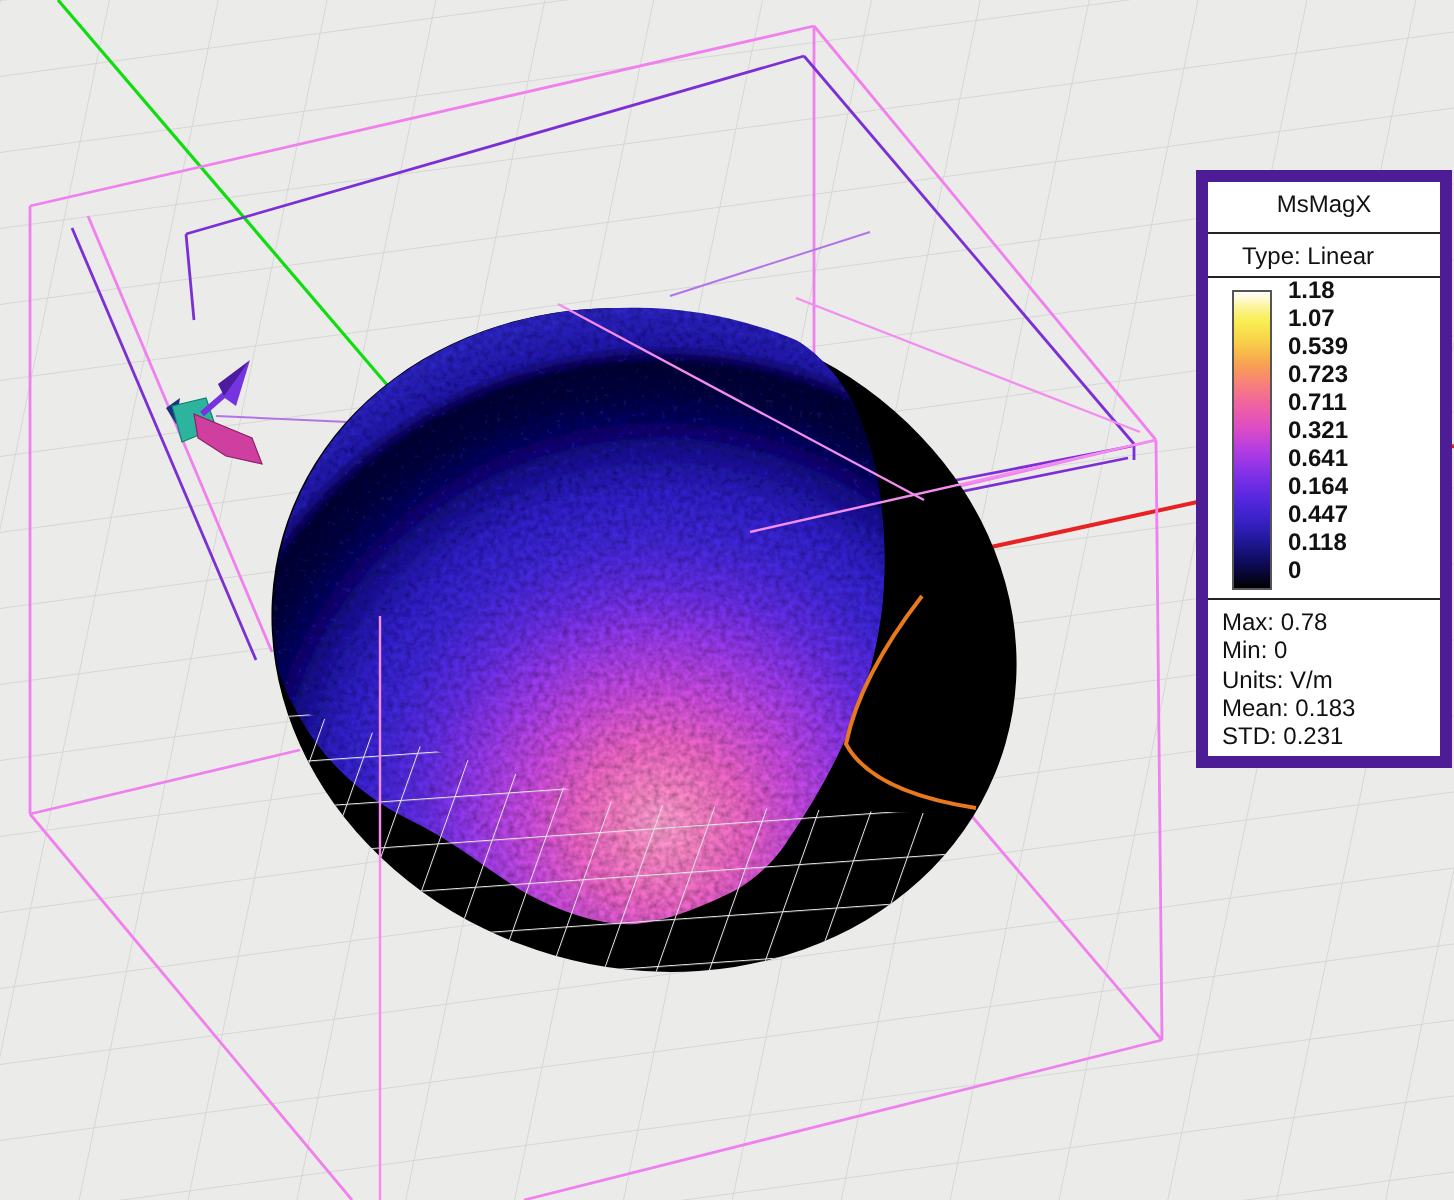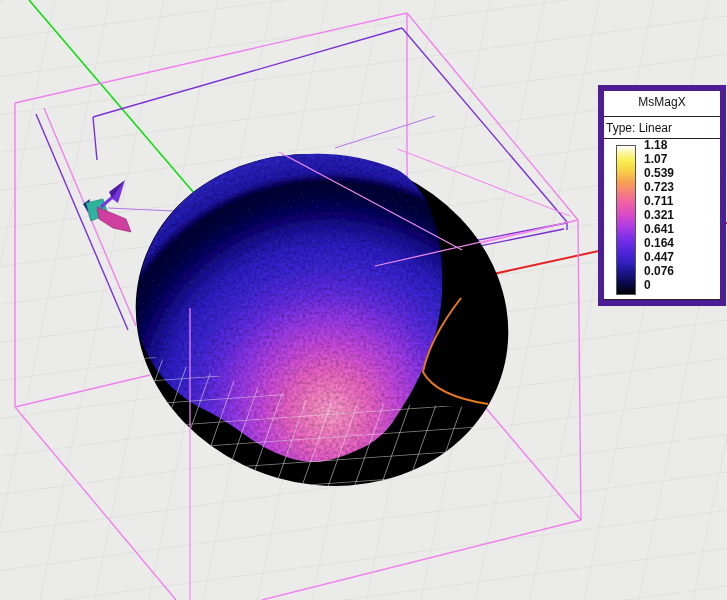--- a/index.html
+++ b/index.html
@@ -11,21 +11,21 @@
   }
   .viewport{position:absolute;left:0;top:0;width:727px;height:600px;}
   svg{display:block;}
   
   .legend{
     position:absolute;left:598px;top:45px;width:128px;
     background:#ffffff;border:6px solid #4c1d95;
     font-size:12px;color:#111111;box-sizing:border-box;margin-top:40px;
   }
   .lg-title{height:21px;border-bottom:1px solid #222;text-align:center;padding-top:4px;box-sizing:content-box;}
-  .lg-type{height:17px;border-bottom:1px solid #222;padding:4px 0 0 2px;}
+  .lg-type{height:17px;border-bottom:1px solid #222;padding:4px 0 0 17px;}
   .lg-bar-row{height:154px;border-bottom:1px solid #222;display:flex;padding:6px 0 0 12px;font-weight:bold;}
   .lg-bar{
     width:20px;height:150px;border:1px solid #555;box-sizing:border-box;
     background:linear-gradient(to bottom,
       #ffffff 0%, #fcf49a 5%, #f9ee52 10%, #f8cf47 17%, #f7a450 24%,
       #f7807a 31%, #f162a2 38%, #dc4cc5 46%, #b03ce4 54%, #7e30e8 62%,
       #5527dd 70%, #3620c2 78%, #1d1690 85%, #0d0a54 92%, #000000 100%);
   }
   .lg-ticks{
     margin-left:8px;height:152px;display:flex;flex-direction:column;
@@ -160,18 +160,25 @@
       <div class="lg-ticks">
         <div>1.18</div>
         <div>1.07</div>
         <div>0.539</div>
         <div>0.723</div>
         <div>0.711</div>
         <div>0.321</div>
         <div>0.641</div>
         <div>0.164</div>
         <div>0.447</div>
-        <div>0.076</div>
+        <div>0.118</div>
         <div>0</div>
       </div>
+    </div>
+    <div class="lg-stats">
+      <div>Max: 0.78</div>
+      <div>Min: 0</div>
+      <div>Units: V/m</div>
+      <div>Mean: 0.183</div>
+      <div>STD: 0.231</div>
     </div>
   </div>
 </div>
 
 </body></html>

